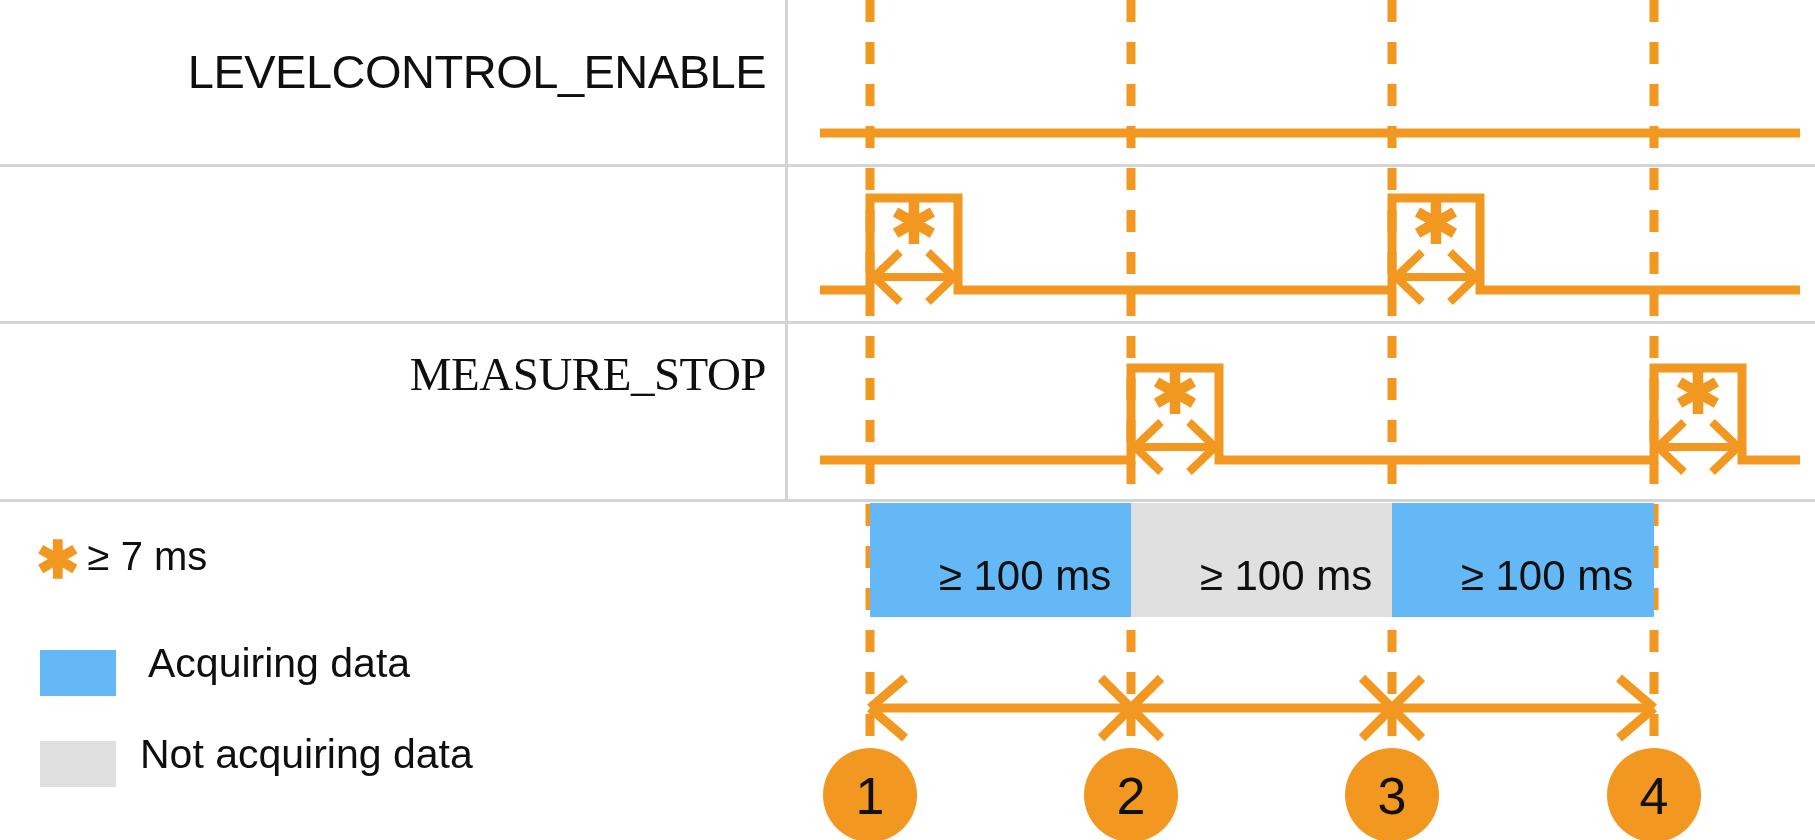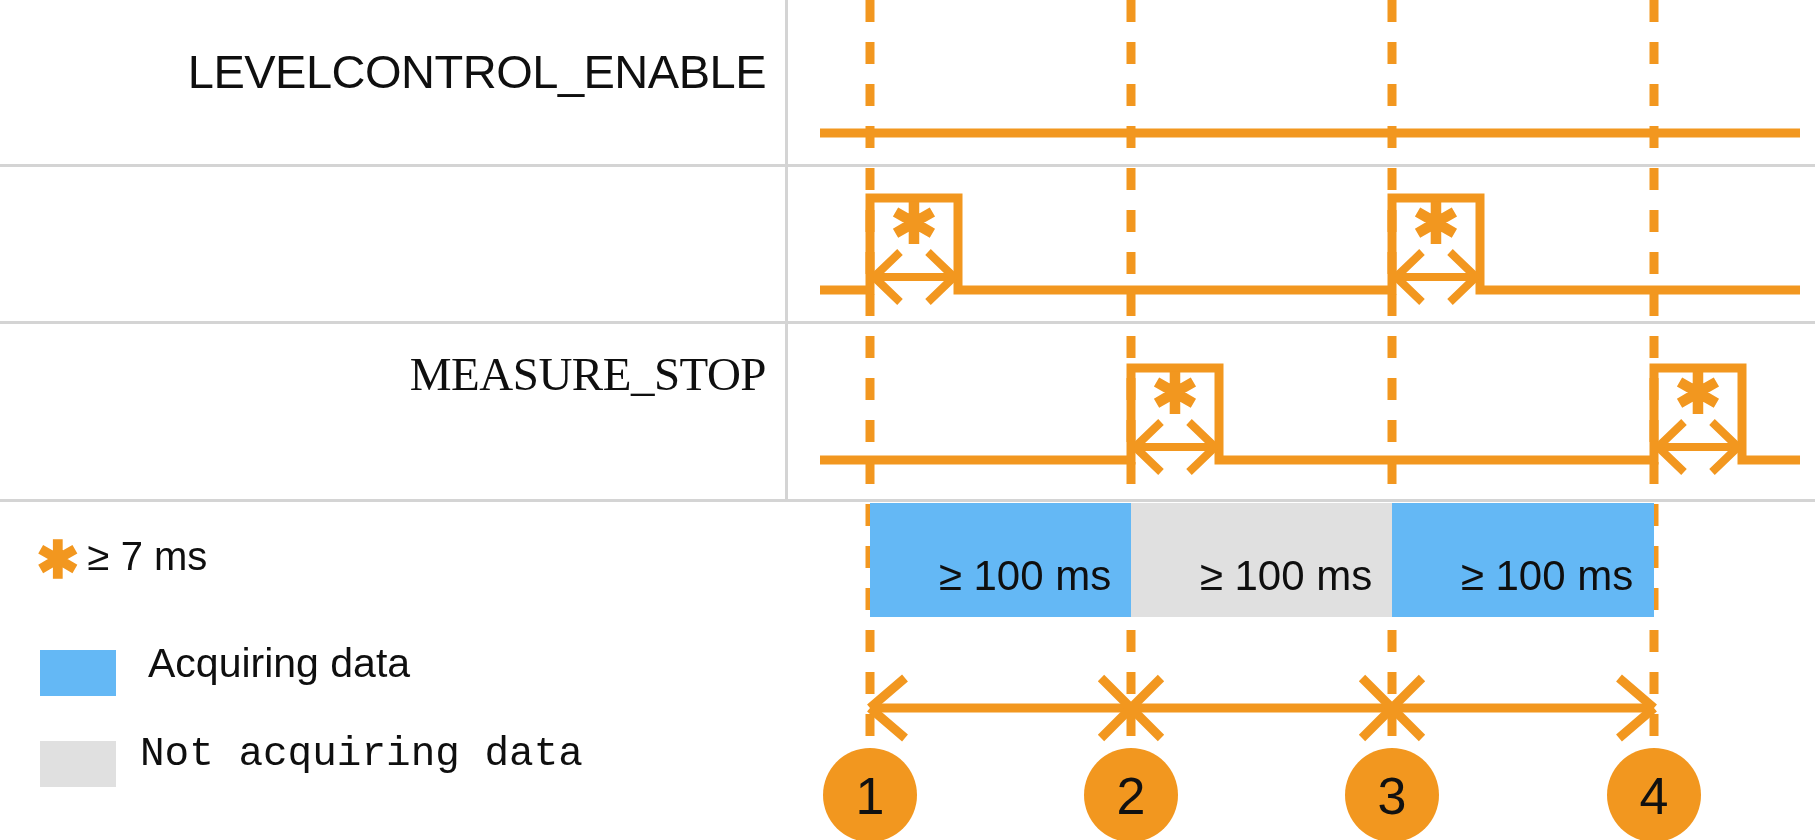--- a/index.html
+++ b/index.html
@@ -17,21 +17,21 @@
     width:766px;
     left:0;
   }
   #lbl-enable{top:44px;}
   #lbl-start{top:190px;}
   #lbl-stop{top:347px;font-family:Liberation Serif, serif;}
   .legend-item{position:absolute;font-family:"Liberation Sans",sans-serif;color:#0f0f0f;}
   #legend-ms{left:36px;top:534px;font-size:40px;display:flex;align-items:center;}
   #legend-ms .star{color:#F2971F;font-size:52px;line-height:0.6;margin-right:8px;font-weight:700;position:relative;top:4px;}
   #legend-acq{left:140px;top:640px;font-size:41px;margin-left:8px;}
-  #legend-notacq{left:140px;top:731px;font-size:41px;font-family:Liberation Mono, monospace;}
+  #legend-notacq{left:140px;top:731px;font-size:41px;}
   .swatch{position:absolute;width:76px;height:46px;}
   #swatch-acq{left:40px;top:650px;background:#64B8F5;}
   #swatch-notacq{left:40px;top:741px;background:#E0E0E0;}
   .ms-label{
     position:absolute;
     font-family:"Liberation Sans",sans-serif;
     font-size:42px;
     color:#0f0f0f;
     text-align:center;
     width:310px;

